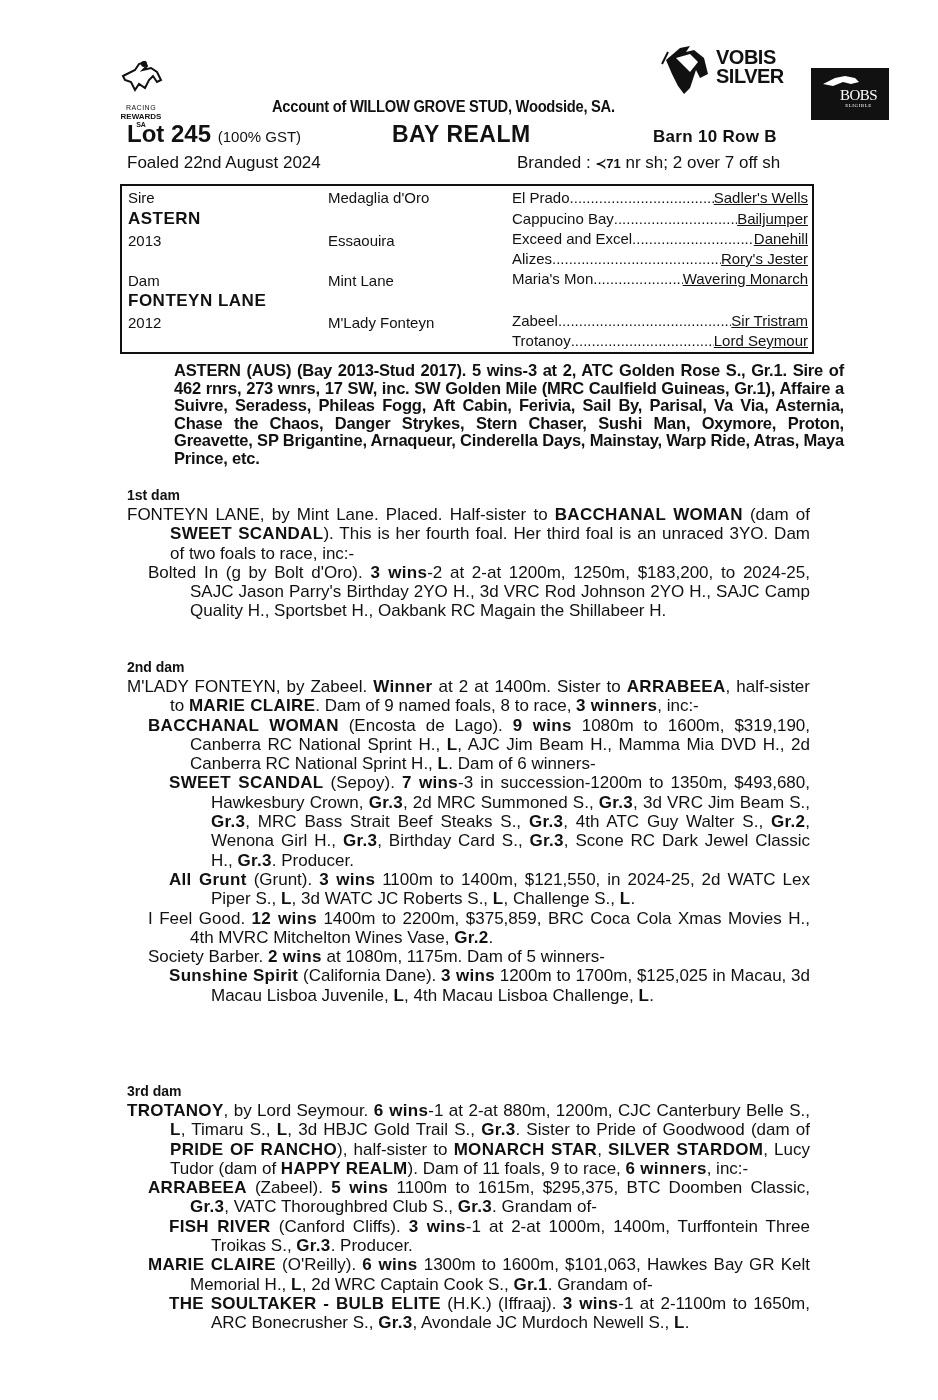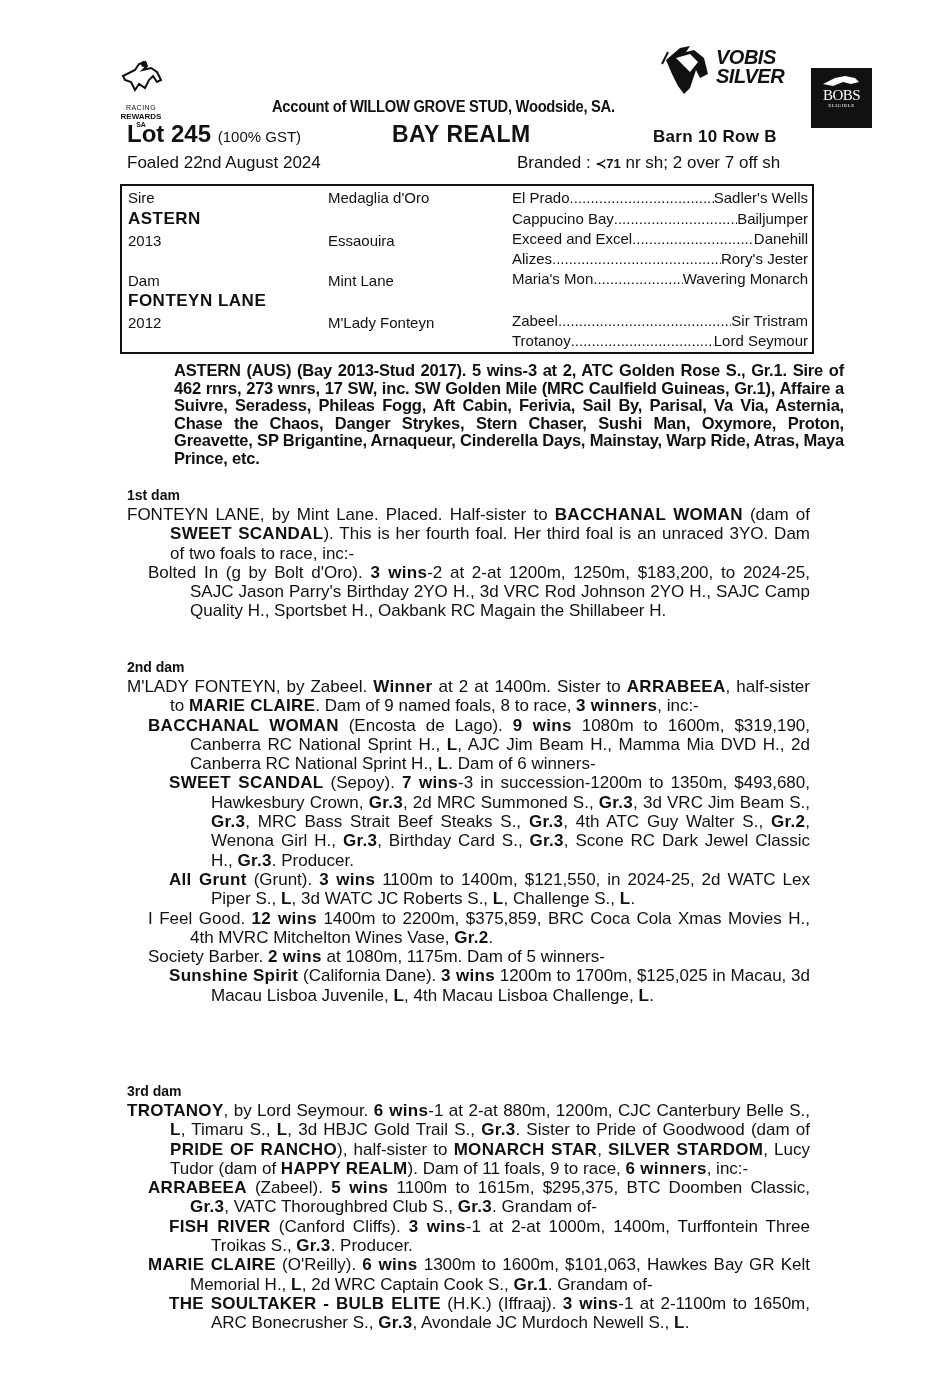--- a/index.html
+++ b/index.html
@@ -3,40 +3,40 @@
 <meta charset="utf-8">
 <style>
   html, body { margin:0; padding:0; background:#fff; }
   body { width:938px; height:1400px; position:relative; font-family:"Liberation Sans", sans-serif; color:#111; overflow:hidden; }
   .abs { position:absolute; }
   .rr-logo { left:110px; top:58px; width:62px; text-align:center; }
   .rr-logo .t1 { font-size:7px; letter-spacing:0.5px; line-height:8px; margin-top:2px; }
   .rr-logo .t2 { font-size:8px; font-weight:bold; line-height:9px; }
   .rr-logo .t3 { font-size:7px; font-weight:bold; line-height:7px; }
   .vobis { left:660px; top:44px; width:140px; height:52px; }
-  .vobis .txt { position:absolute; left:56px; top:4px; font-family:"Liberation Sans", sans-serif; font-weight:bold; font-style:italic; font-size:20px; line-height:19px; letter-spacing:-0.5px; }
-  .bobs { left:811px; top:68px; width:61px; height:60px; background:#111; color:#fff; text-align:center; }
+  .vobis .txt { position:absolute; left:56px; top:4px; font-family:"Liberation Sans", sans-serif; font-weight:bold; font-size:20px; line-height:19px; letter-spacing:-0.5px; }
+  .bobs { left:811px; top:68px; width:61px; height:52px; background:#111; color:#fff; text-align:center;padding-left:17px; }
   .bobs .b1 { font-family:"Liberation Serif", serif; font-size:15px; line-height:14px; margin-top:20px; letter-spacing:-0.5px; }
   .bobs .b2 { font-family:"Liberation Serif", serif; font-size:5px; letter-spacing:0.5px; line-height:7px; }
   .account { left:272px; top:98px; font-size:16px; font-weight:bold; letter-spacing:-0.3px; transform:scaleX(0.92); transform-origin:left; }
   .lot { left:127px; top:120px; font-size:24px; font-weight:900; }
   .lot .gst { font-size:15px; font-weight:normal; }
   .sexcol { left:392px; top:121px; font-size:23px; font-weight:bold; letter-spacing:0.5px; }
   .barn { left:653px; top:127px; font-size:17px; font-weight:bold; letter-spacing:0.3px; }
   .foaled { left:127px; top:153px; font-size:17px; }
   .branded { left:517px; top:153px; font-size:17px; }
   .brand-mark { font-size:13px; font-weight:bold; }
   .ped { left:120px; top:184px; width:694px; height:170px; border:2px solid #111; box-sizing:border-box; }
   .ped .cell { position:absolute; font-size:15px; line-height:20px; }
   .ped .bold { font-weight:900; font-size:17px; letter-spacing:0.5px; }
   .gp { position:absolute; left:390px; width:296px; font-size:15px; line-height:20px; display:flex; white-space:nowrap; overflow:hidden; }
   .gp .l { flex:0 0 auto; }
   .gp .dots { flex:1 1 auto; overflow:hidden; }
   .gp .dots::after { content:"................................................................................................................"; letter-spacing:0; }
-  .gp .r { flex:0 0 auto; }
+  .gp .r { flex:0 0 auto;text-decoration:underline; }
   .sire-para { left:134px; top:362px; width:670px; font-size:16.5px; font-weight:bold; line-height:17.5px; text-align:justify; transform:scaleX(1); letter-spacing:-0.2px;margin-left:40px; }
   .section { left:127px; width:683px; font-size:17px; line-height:19.3px; }
   .section h3 { margin:0; font-size:14px; font-weight:700; line-height:20px; }
   .p { text-align:justify; text-align-last:left; }
   .lvl0 { padding-left:43px; text-indent:-43px; }
   .lvl1 { padding-left:63px; text-indent:-42px; }
   .lvl2 { padding-left:84px; text-indent:-42px; }
   b, .b { font-weight:900; letter-spacing:0.3px; }
 </style>
 </head>

